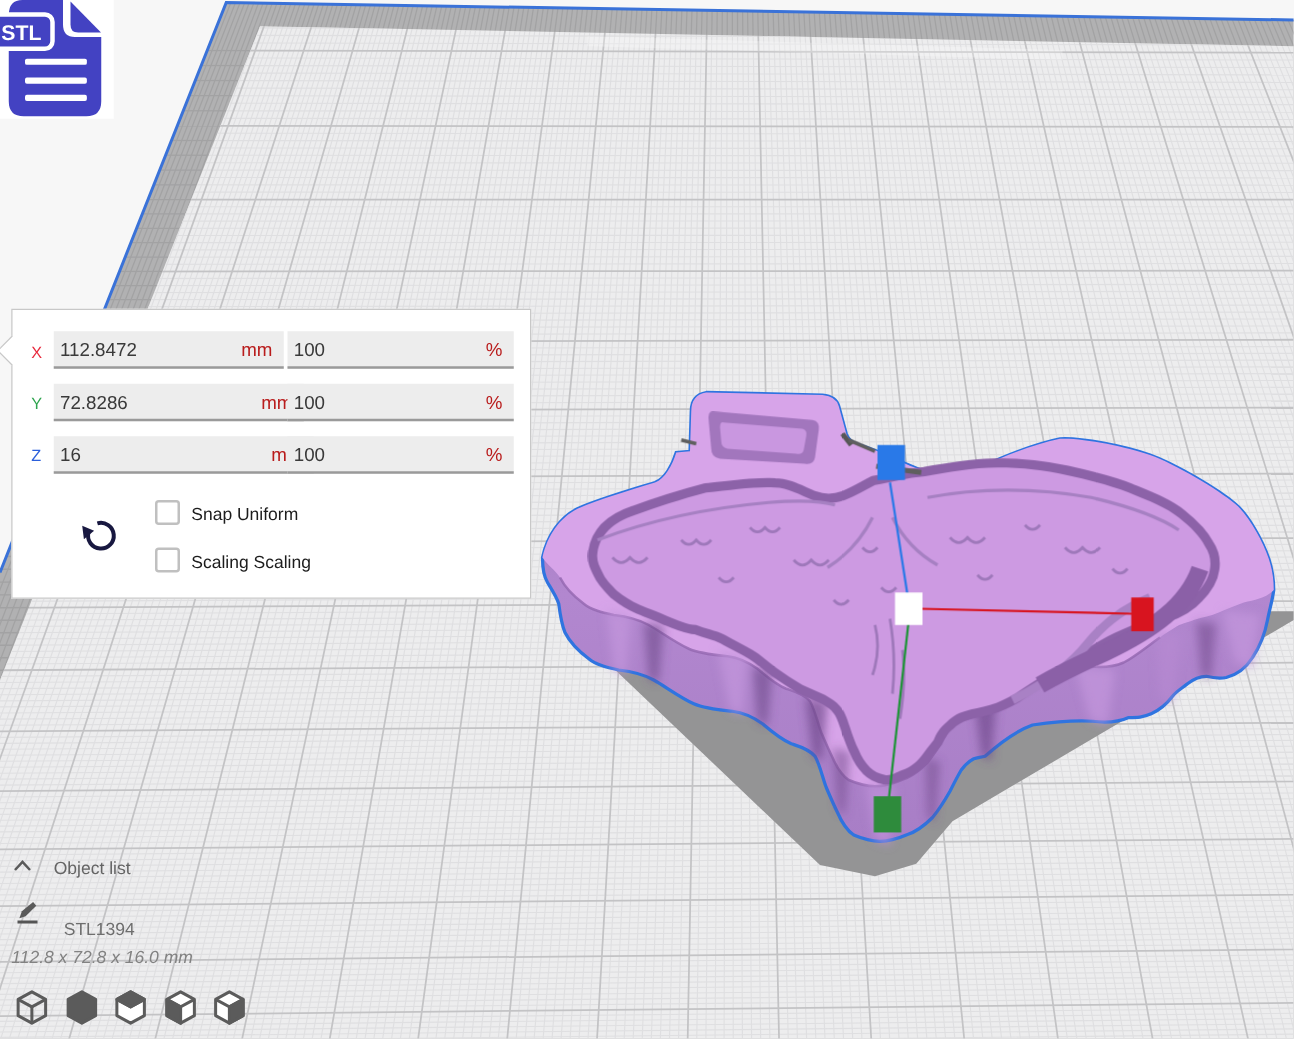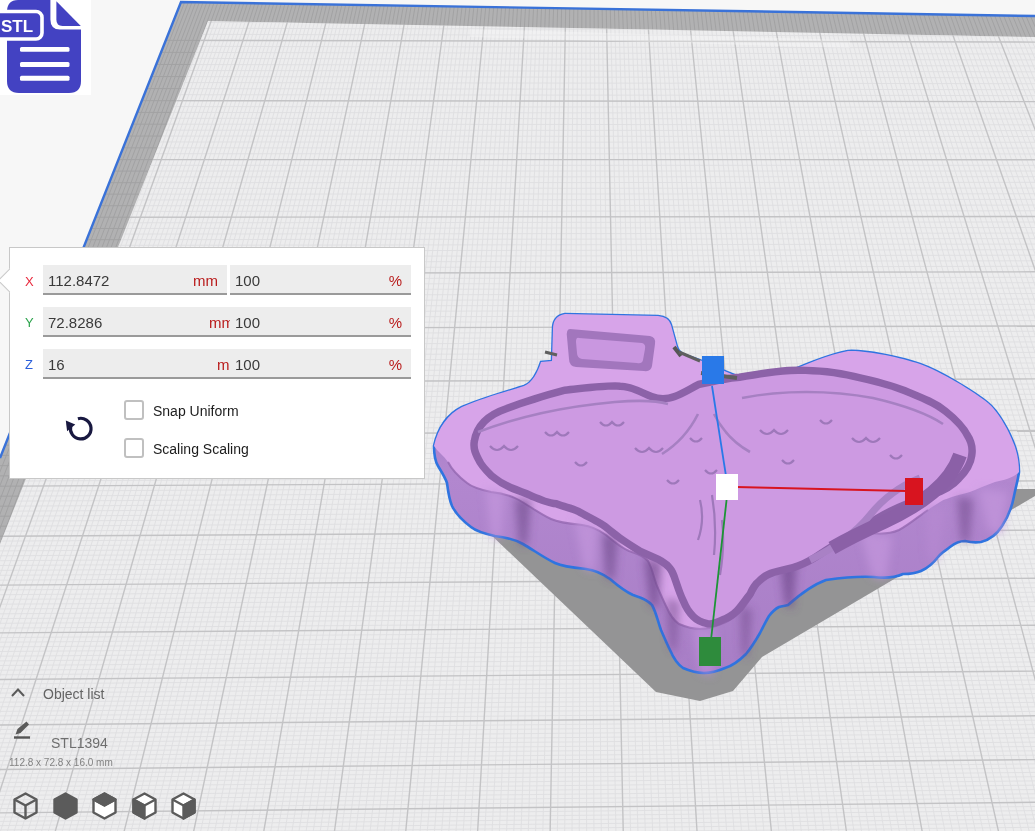--- a/index.html
+++ b/index.html
@@ -954,21 +954,21 @@
 </div>
 <svg style="position:absolute;left:10px;top:686px;" width="18" height="14" viewBox="0 0 18 14">
 <polyline points="2,10 8,3.5 14,10" fill="none" stroke="#5a5a5a" stroke-width="2"></polyline>
 </svg>
 <div class="btxt" style="left:43px;top:686px;font-size:14px;">Object list</div>
 <svg style="position:absolute;left:13px;top:720px;" width="20" height="20" viewBox="0 0 20 20">
 <path d="M 2.5 14.5 L 4.5 9 L 13.5 1.5 L 16 4.5 L 7.5 13 Z" fill="#5a5a5a"></path>
 <line x1="1" y1="17.5" x2="17" y2="17.5" stroke="#555555" stroke-width="2.4"></line>
 </svg>
 <div class="btxt" style="left:51px;top:723px;color:#6e6e6e;font-size:14px;margin-top:12px;">STL1394</div>
-<div class="btxt" style="left:9px;top:757px;color:#828282;font-size:10px;">112.8 x 72.8 x 16.0 mm</div>
+<div class="btxt" style="left:9px;top:757px;color:#828282;font-size:14px;font-style:italic;">112.8 x 72.8 x 16.0 mm</div>
 <svg style="position:absolute;left:12px;top:792px;" width="190" height="29" viewBox="0 0 190 29">
 <g stroke="#5b5b5b" stroke-width="2.4" fill="none" stroke-linejoin="round">
 <g transform="translate(1,1)">
 <polygon points="12.5,0.5 23.5,6.5 23.5,19.5 12.5,25.5 1.5,19.5 1.5,6.5"></polygon>
 <polyline points="1.5,6.5 12.5,12.5 23.5,6.5"></polyline>
 <line x1="12.5" y1="12.5" x2="12.5" y2="25.5"></line>
 </g>
 </g>
 <g transform="translate(41,1)">
 <polygon points="12.5,0.5 23.5,6.5 23.5,19.5 12.5,25.5 1.5,19.5 1.5,6.5" fill="#5b5b5b" stroke="#5b5b5b" stroke-width="2.4" stroke-linejoin="round"></polygon>

